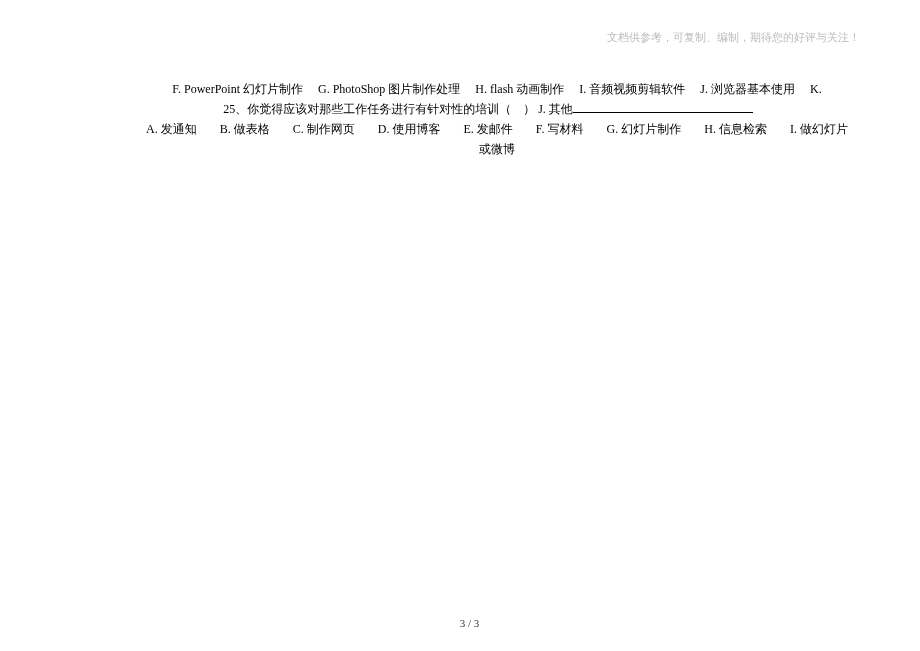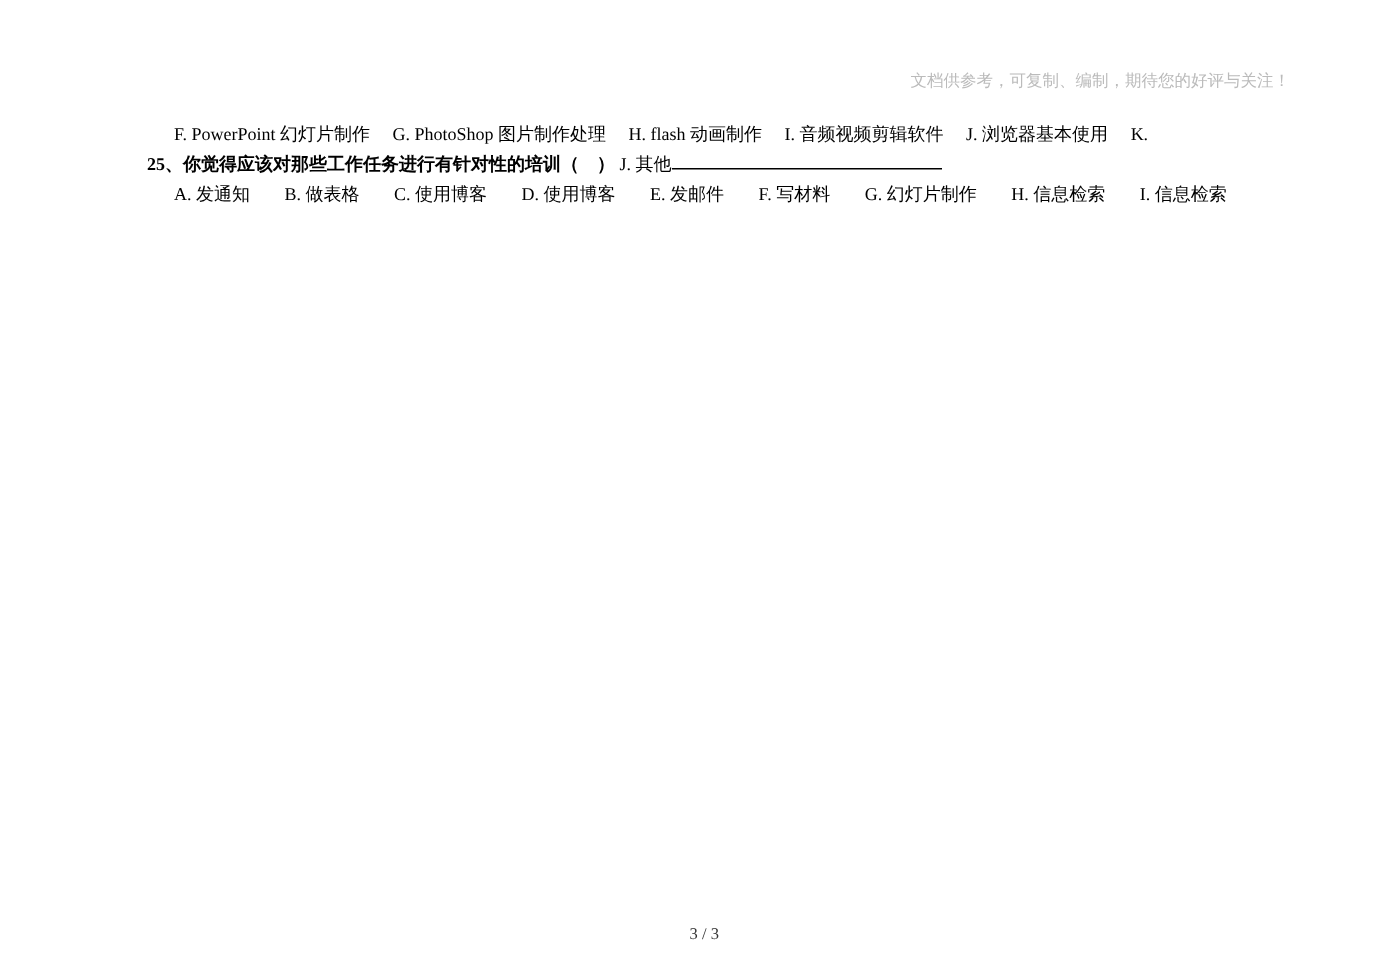--- a/index.html
+++ b/index.html
@@ -12,37 +12,37 @@
       color: #000;
       position: relative;
       overflow: hidden;
     }
     .header-note {
       position: absolute;
       top: 30px;
       right: 60px;
       color: #bbb;
       font-size: 11px;
-      margin-top: 16px;
     }
     .content {
       position: absolute;
       top: 80px;
       left: 98px;
       right: 42px;
       line-height: 1.5;
     }
     .line {
       margin-bottom: 2px;
+      text-align: center;
     }
     .indent {
       padding-left: 18px;
     }
     .bold {
-      font-weight: bold;
+      font-weight: normal;
     }
     .underline-blank {
       display: inline-block;
       border-bottom: 1px solid #000;
       min-width: 180px;
       height: 1em;
       vertical-align: baseline;
     }
     .page-footer {
       position: absolute;
@@ -76,25 +76,28 @@
 
 
   <div class="line">
     <span class="bold">25、</span><span class="bold">你觉得应该对那些工作任务进行有针对性的培训（</span>&nbsp;&nbsp;&nbsp;&nbsp;<span class="bold">）</span>
     <span>J. 其他</span><span class="underline-blank"></span>
   </div>
 
   <div class="line indent">
     <span class="opt">A. 发通知</span><span class="gap"></span><span class="gap-s"></span>
     <span class="opt">B. 做表格</span><span class="gap"></span><span class="gap-s"></span>
-    <span class="opt">C. 使用博客</span><span class="gap"></span><span class="gap-s"></span>
+    <span class="opt">C. 制作网页</span><span class="gap"></span><span class="gap-s"></span>
     <span class="opt">D. 使用博客</span><span class="gap"></span><span class="gap-s"></span>
     <span class="opt">E. 发邮件</span><span class="gap"></span><span class="gap-s"></span>
     <span class="opt">F. 写材料</span><span class="gap"></span><span class="gap-s"></span>
     <span class="opt">G. 幻灯片制作</span><span class="gap"></span><span class="gap-s"></span>
     <span class="opt">H. 信息检索</span><span class="gap"></span><span class="gap-s"></span>
-    <span class="opt">I. 信息检索</span>
+    <span class="opt">I. 做幻灯片</span>
   </div>
 
+  <div class="line indent">
+    <span>或微博</span>
+  </div>
 
 </div>
 
 <div class="page-footer">3 / 3</div>
 
 </body></html>

